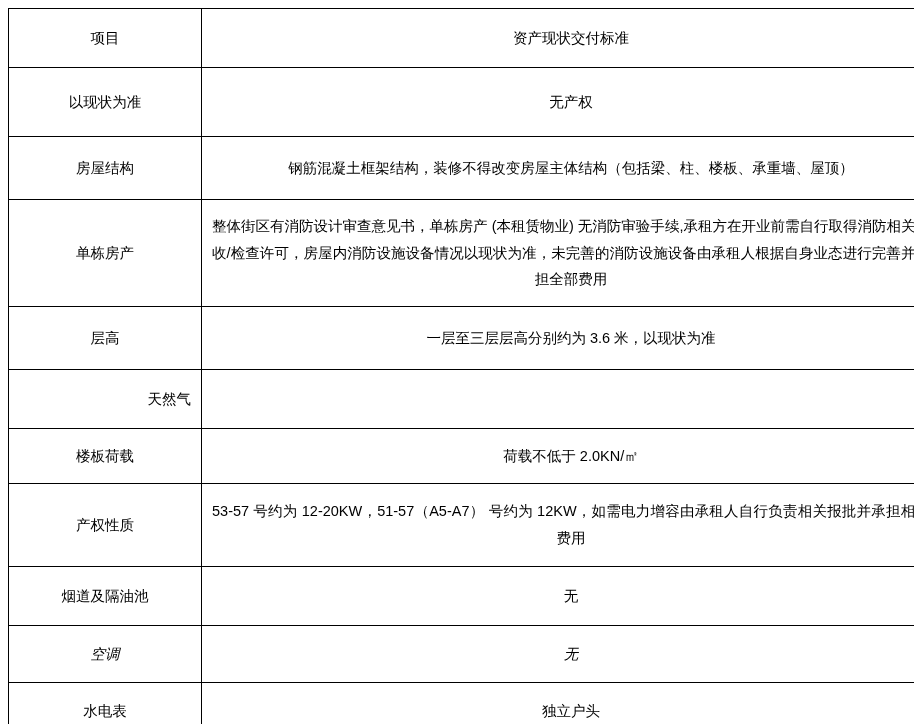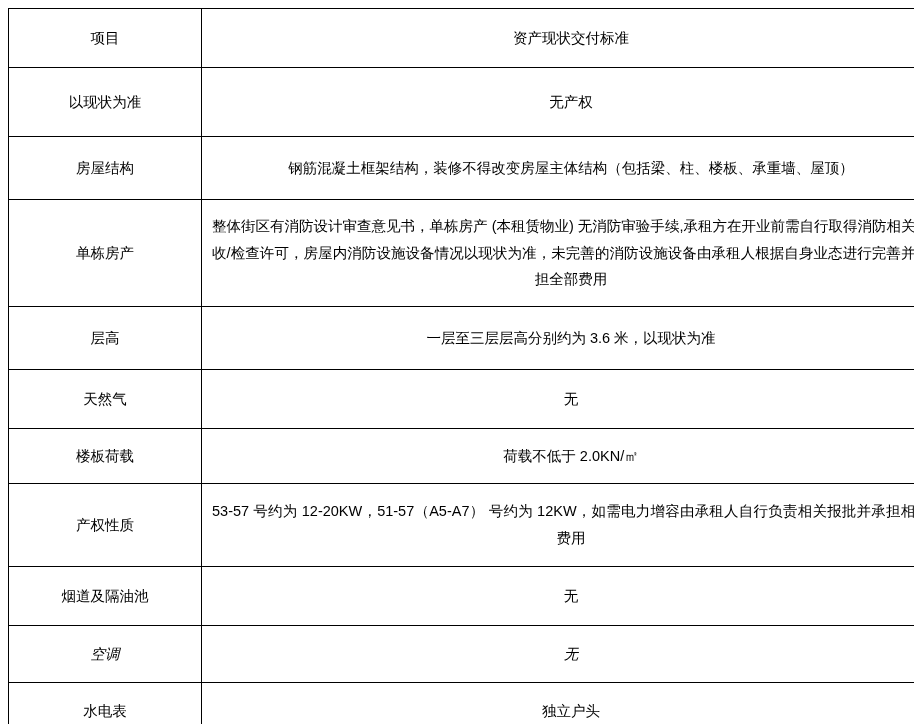--- a/index.html
+++ b/index.html
@@ -40,21 +40,21 @@
     padding: 6px 4px;
   }
   td.value {
     width: 718px;
   }
   tr.r-item td { height: 46px; }
   tr.r-prop td { height: 56px; }
   tr.r-struct td { height: 50px; margin-left: 16px; }
   tr.r-fire td { height: 94px; }
   tr.r-height td { height: 50px; }
-  tr.r-gas td { height: 46px; }
+  tr.r-gas td { height: 46px; text-align: right; }
   tr.r-load td { height: 42px; margin-left: 44px; }
   tr.r-power td { height: 70px; }
   tr.r-flue td { height: 46px; margin-left: 14px; }
   tr.r-ac td { height: 44px; font-style: italic; }
   tr.r-meter td { height: 44px; }
 </style>
 </head>
 <body>
 
 <div class="sheet">

